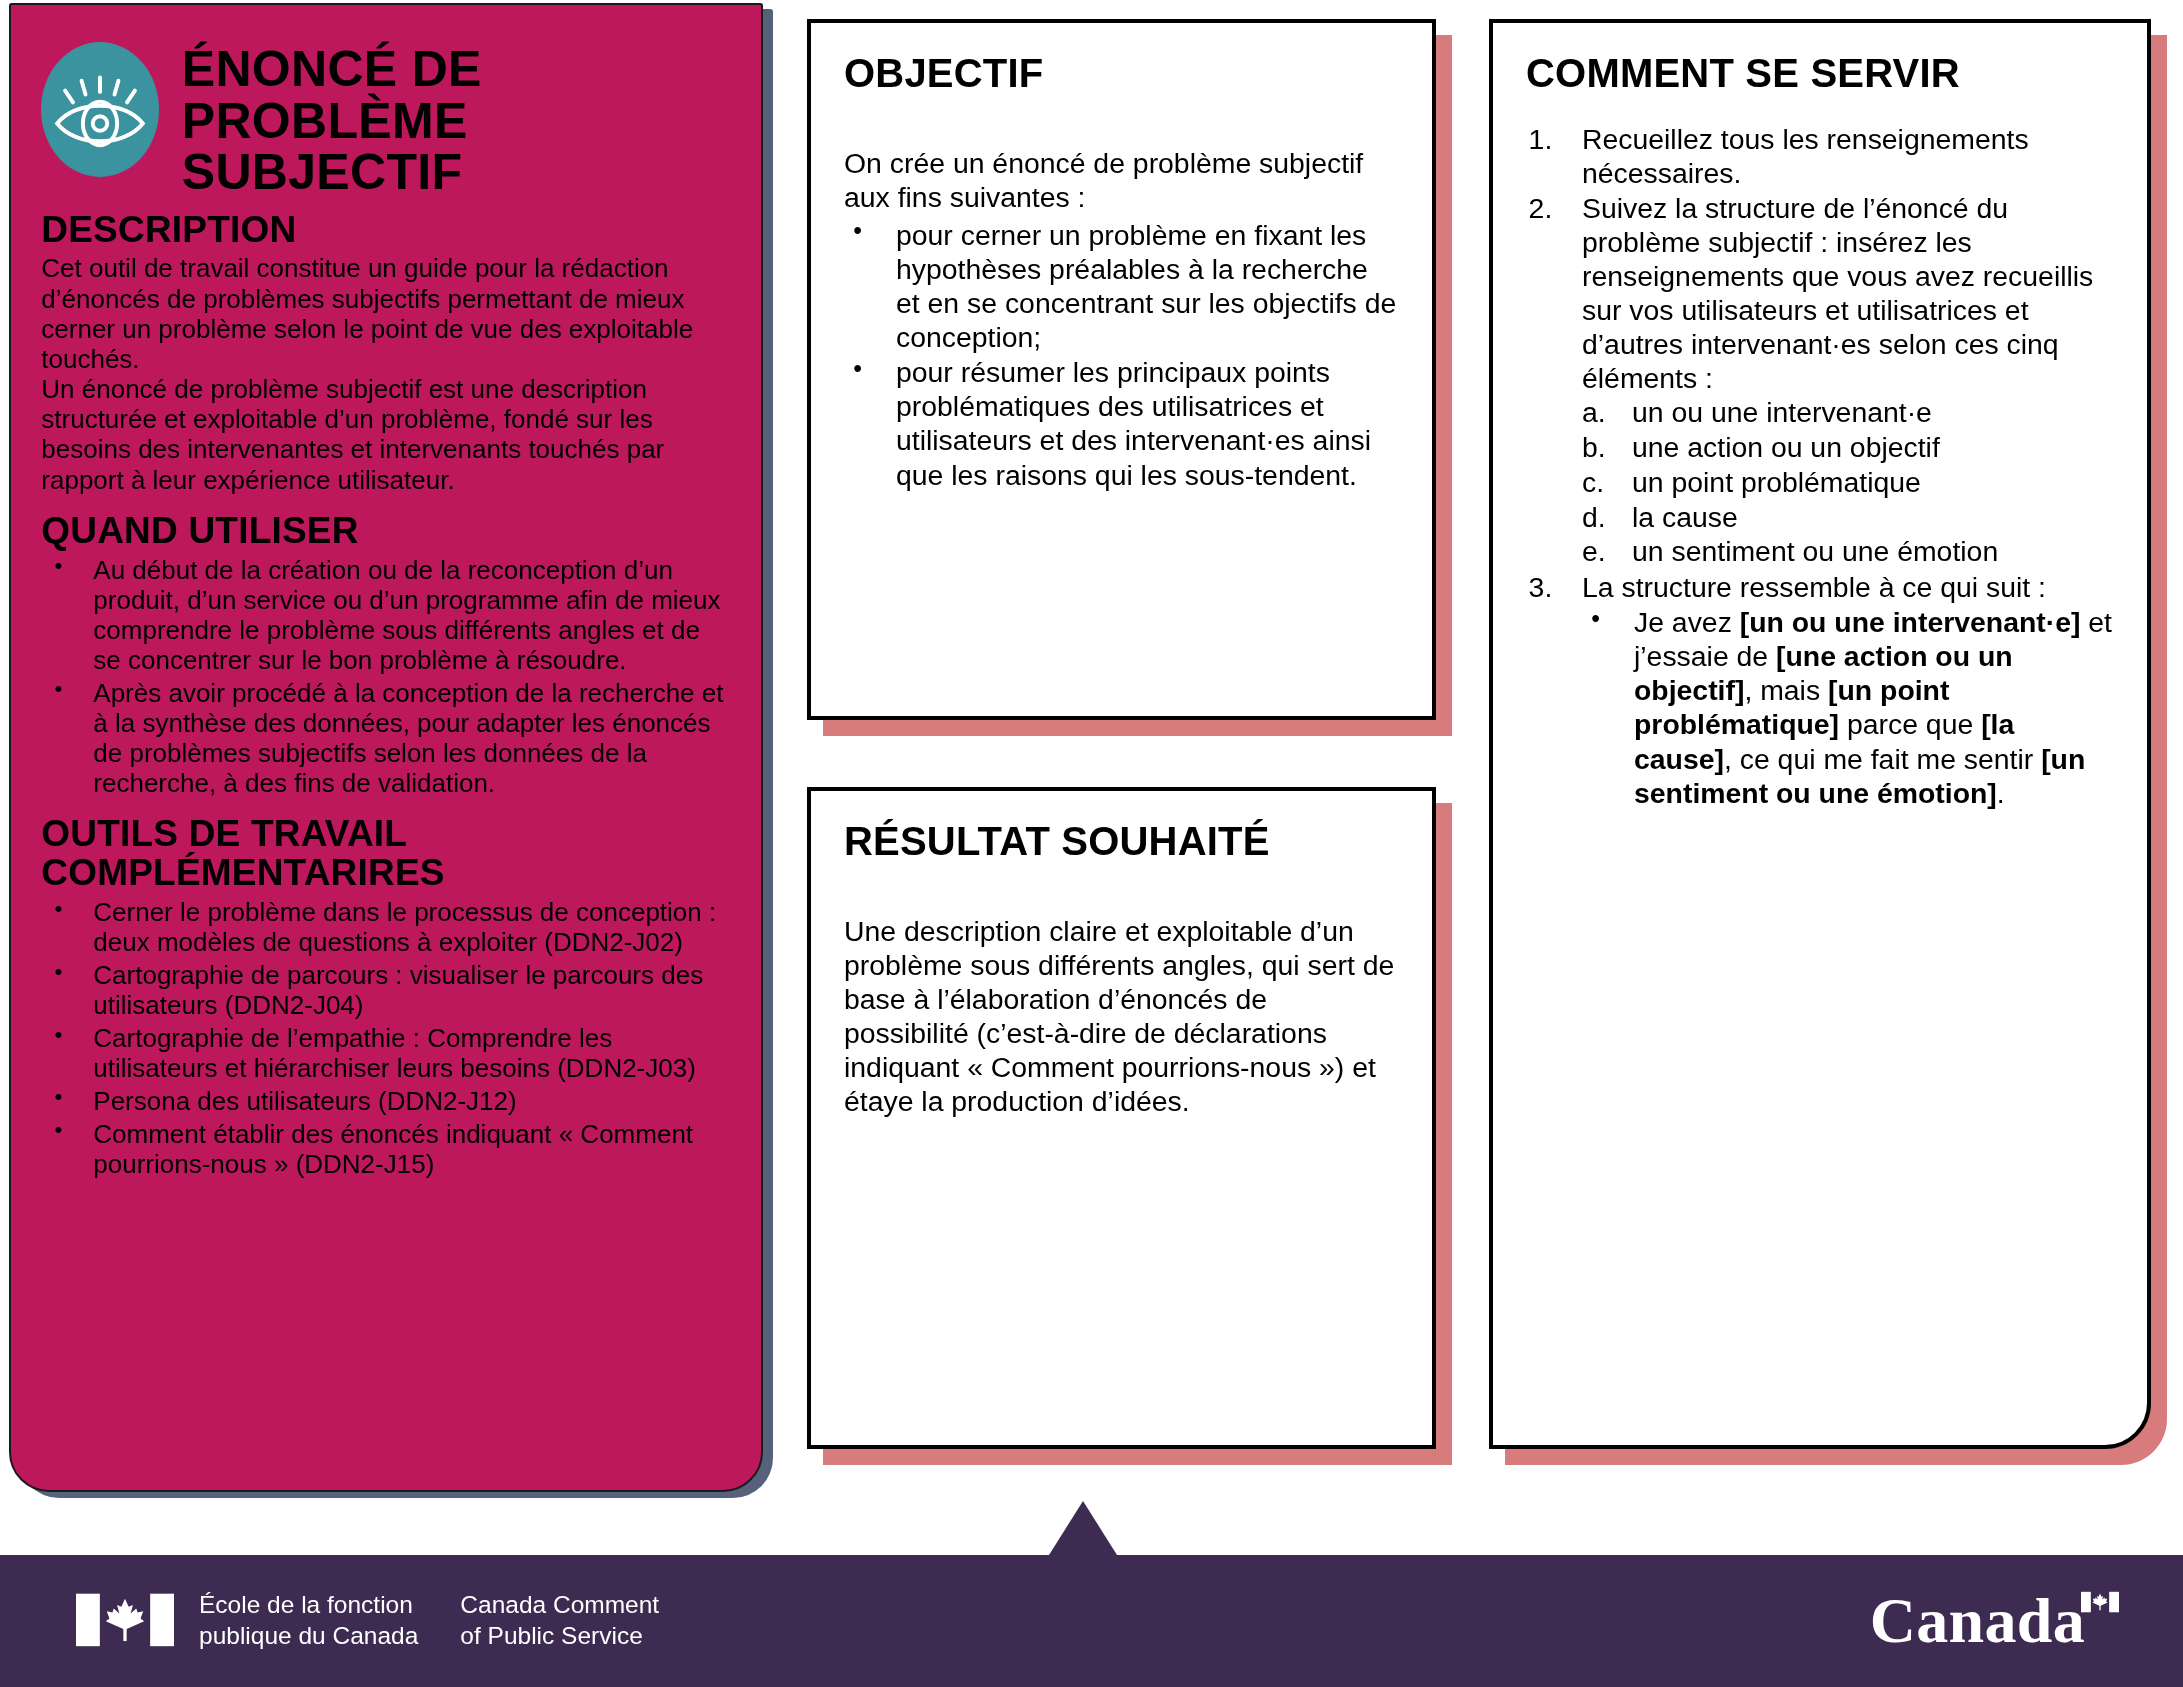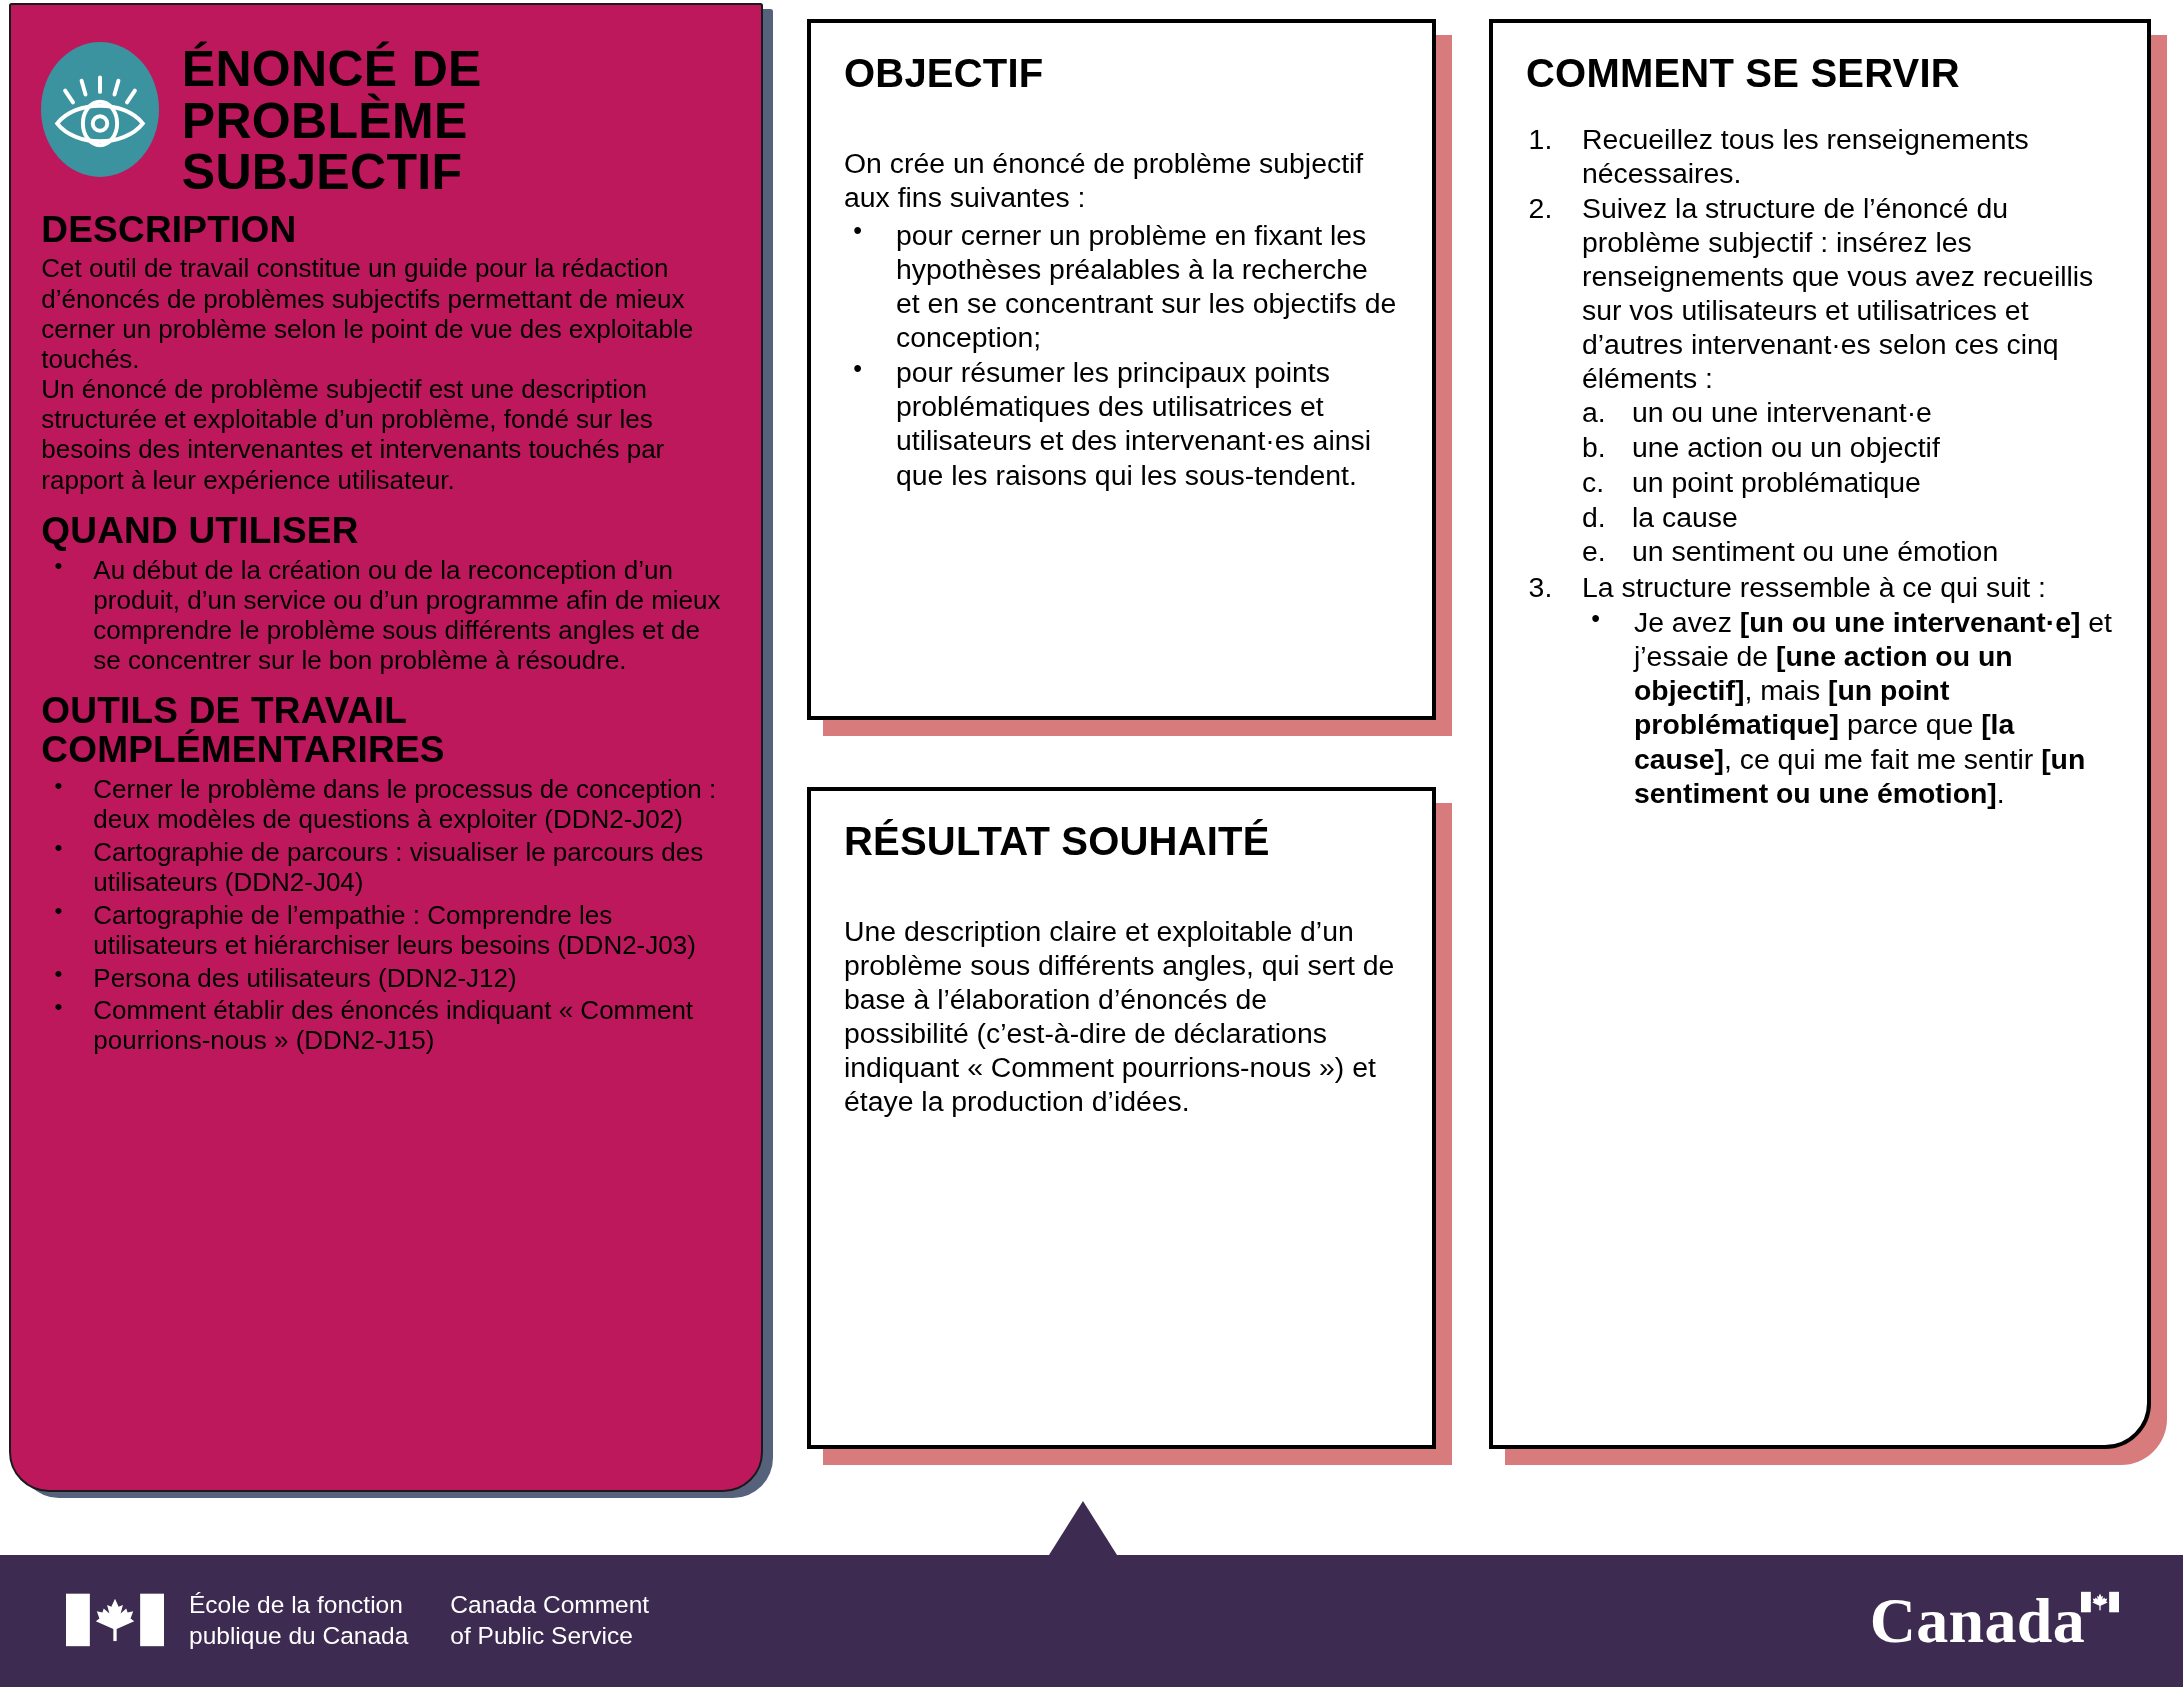--- a/index.html
+++ b/index.html
@@ -220,21 +220,21 @@
     left: 1049px;
     bottom: 132px;
     width: 0;
     height: 0;
     border-left: 34px solid transparent;
     border-right: 34px solid transparent;
     border-bottom: 54px solid #3d2b51;
   }
   #fip {
     position: absolute;
-    left: 66px;
+    left: 76px;
     top: 50%;
     transform: translateY(-50%);
     display: flex;
     align-items: center;
     gap: 25px;
   }
   #flag-mark { flex: 0 0 auto; }
   .fip-text-col {
     color: #fff;
     font-size: 24.5px;
@@ -288,20 +288,21 @@
 SUBJECTIF</div>
     </div>
 
     <h2 class="sb-h2">DESCRIPTION</h2>
     <p class="sb-p">Cet outil de travail constitue un guide pour la rédaction d’énoncés de problèmes subjectifs permettant de mieux cerner un problème selon le point de vue des exploitable touchés.</p>
     <p class="sb-p">Un énoncé de problème subjectif est une description structurée et exploitable d’un problème, fondé sur les besoins des intervenantes et intervenants touchés par rapport à leur expérience utilisateur.</p>
 
     <h2 class="sb-h2 tight">QUAND UTILISER</h2>
     <ul class="sb-ul">
       <li>Au début de la création ou de la reconception d’un produit, d’un service ou d’un programme afin de mieux comprendre le problème sous différents angles et de se concentrer sur le bon problème à résoudre.</li>
+      <li>Après avoir procédé à la conception de la recherche et à la synthèse des données, pour adapter les énoncés de problèmes subjectifs selon les données de la recherche, à des fins de validation.</li>
     </ul>
 
     <h2 class="sb-h2 tight">OUTILS DE TRAVAIL COMPLÉMENTARIRES</h2>
     <ul class="sb-ul">
       <li>Cerner le problème dans le processus de conception : deux modèles de questions à exploiter (DDN2-J02)</li>
       <li>Cartographie de parcours : visualiser le parcours des utilisateurs (DDN2-J04)</li>
       <li>Cartographie de l’empathie : Comprendre les utilisateurs et hiérarchiser leurs besoins (DDN2-J03)</li>
       <li>Persona des utilisateurs (DDN2-J12)</li>
       <li>Comment établir des énoncés indiquant « Comment pourrions-nous » (DDN2-J15)</li>
     </ul>

